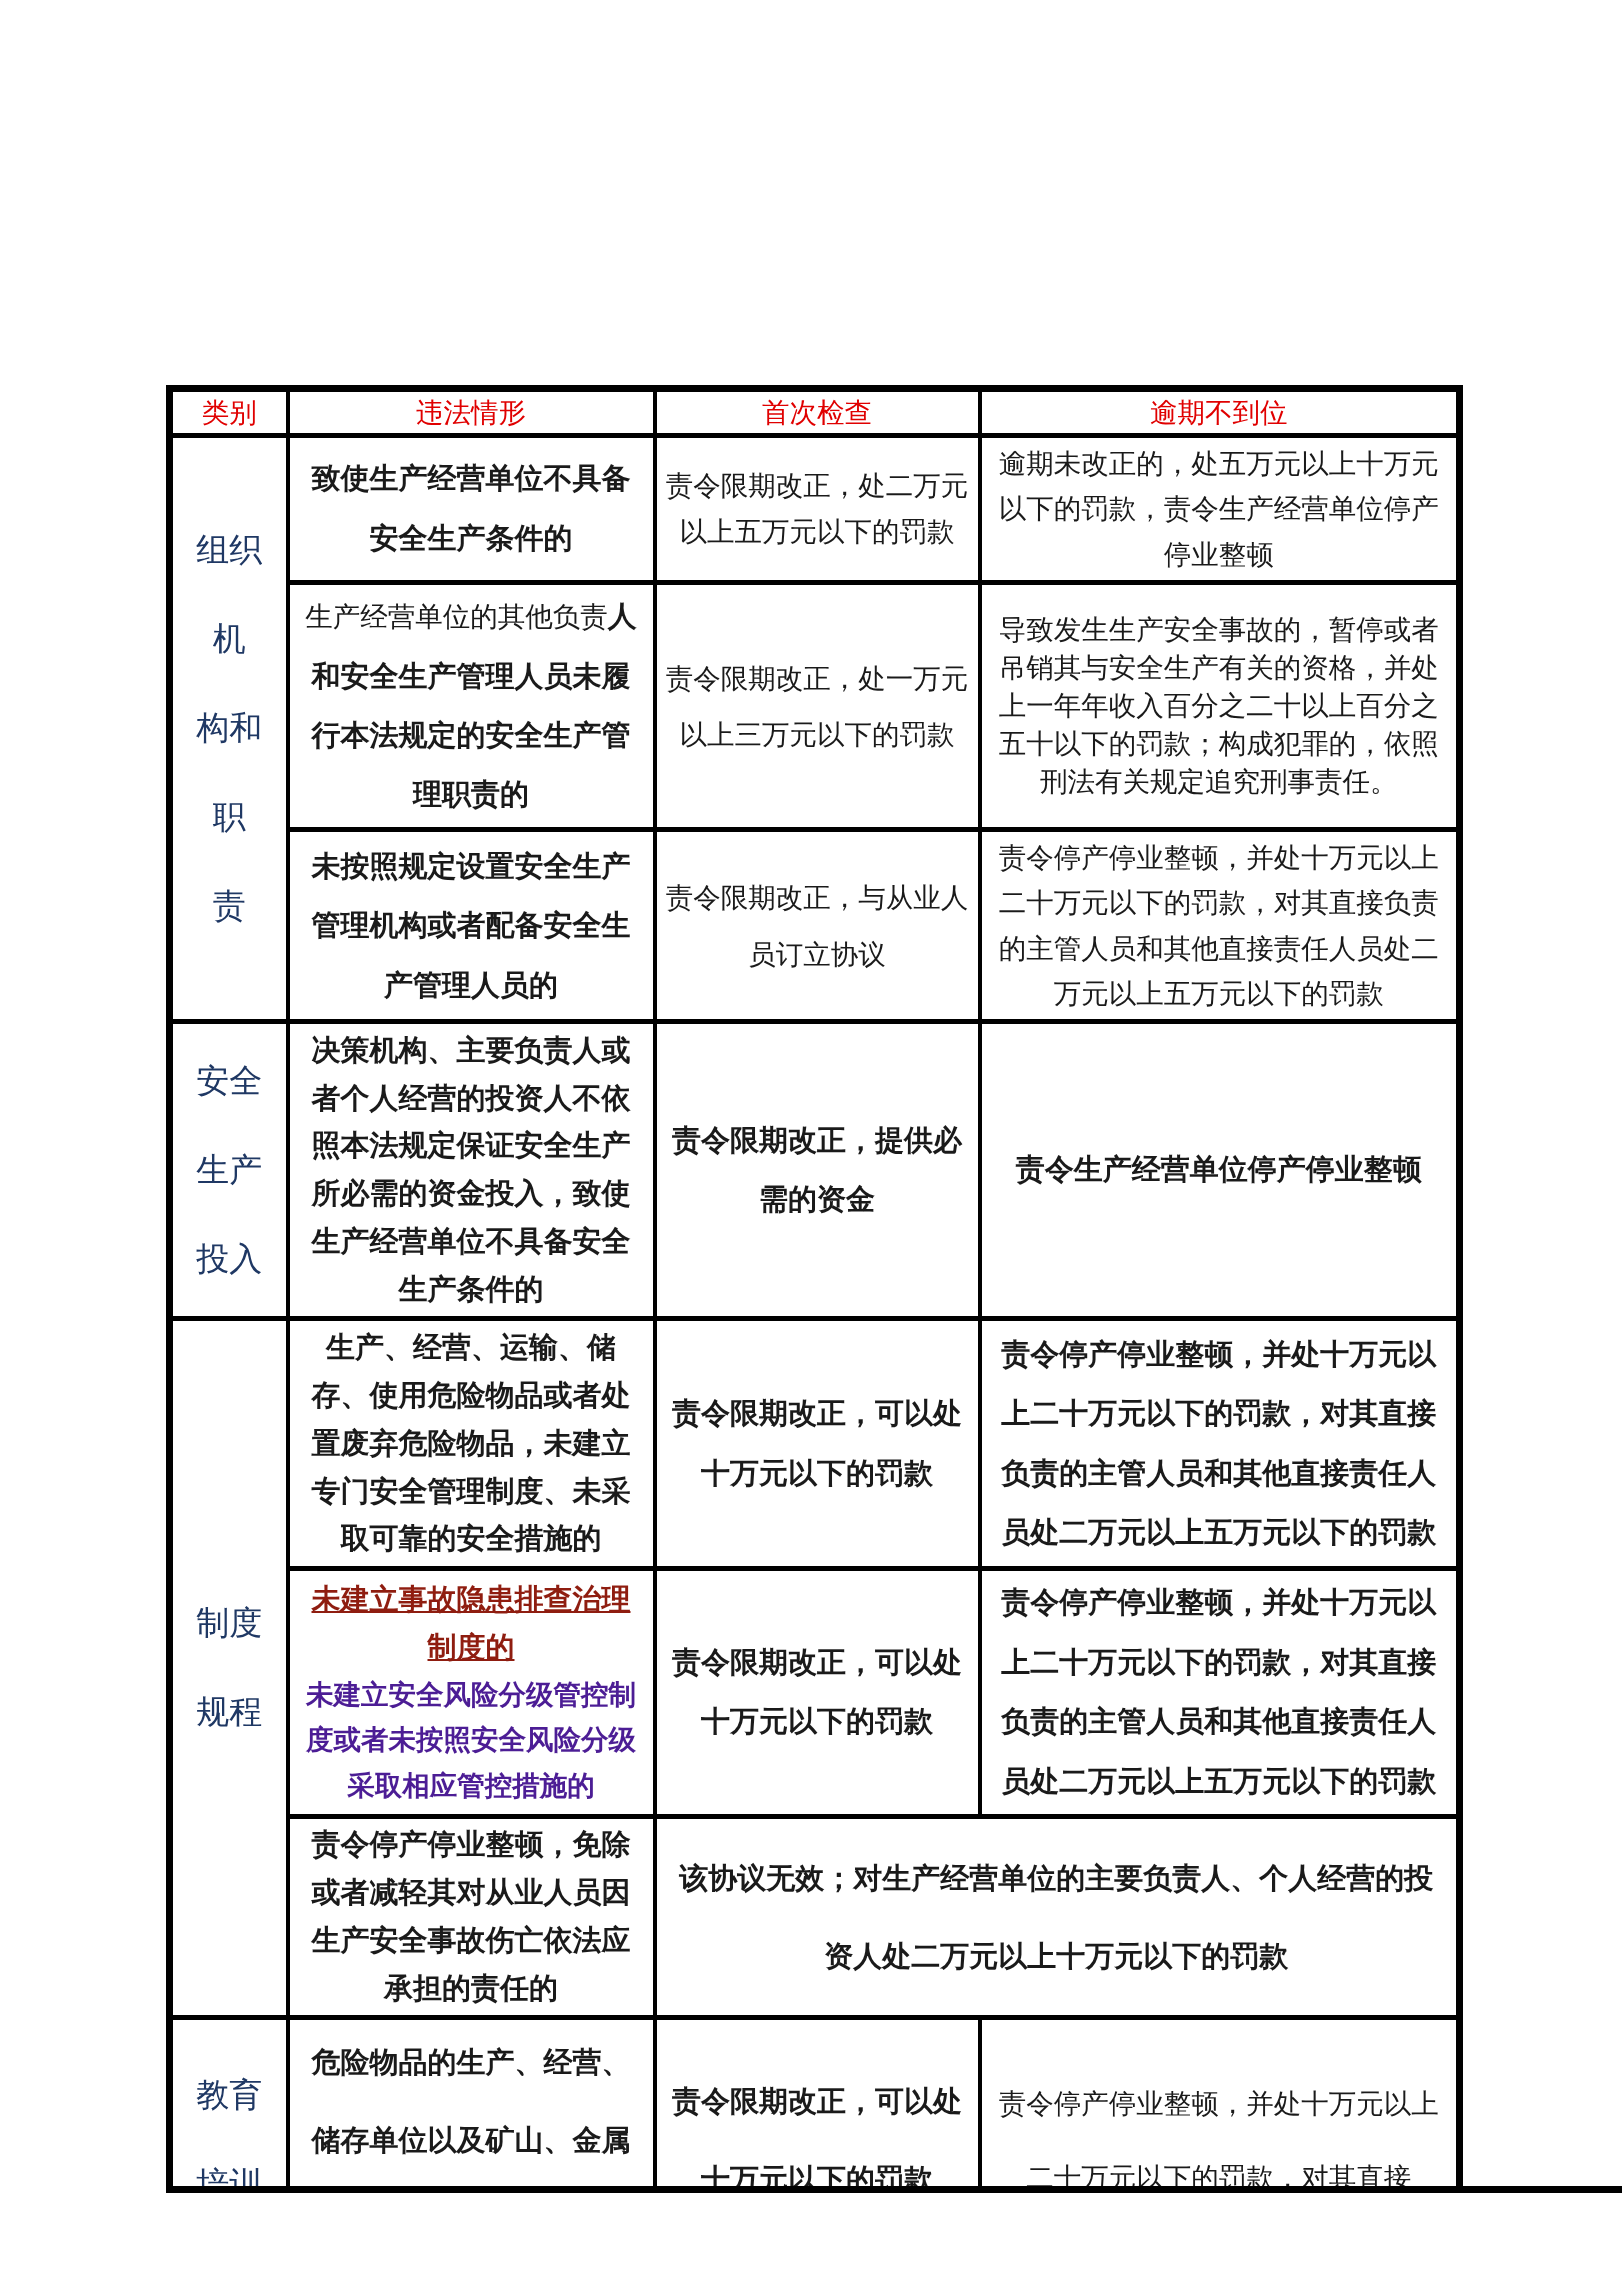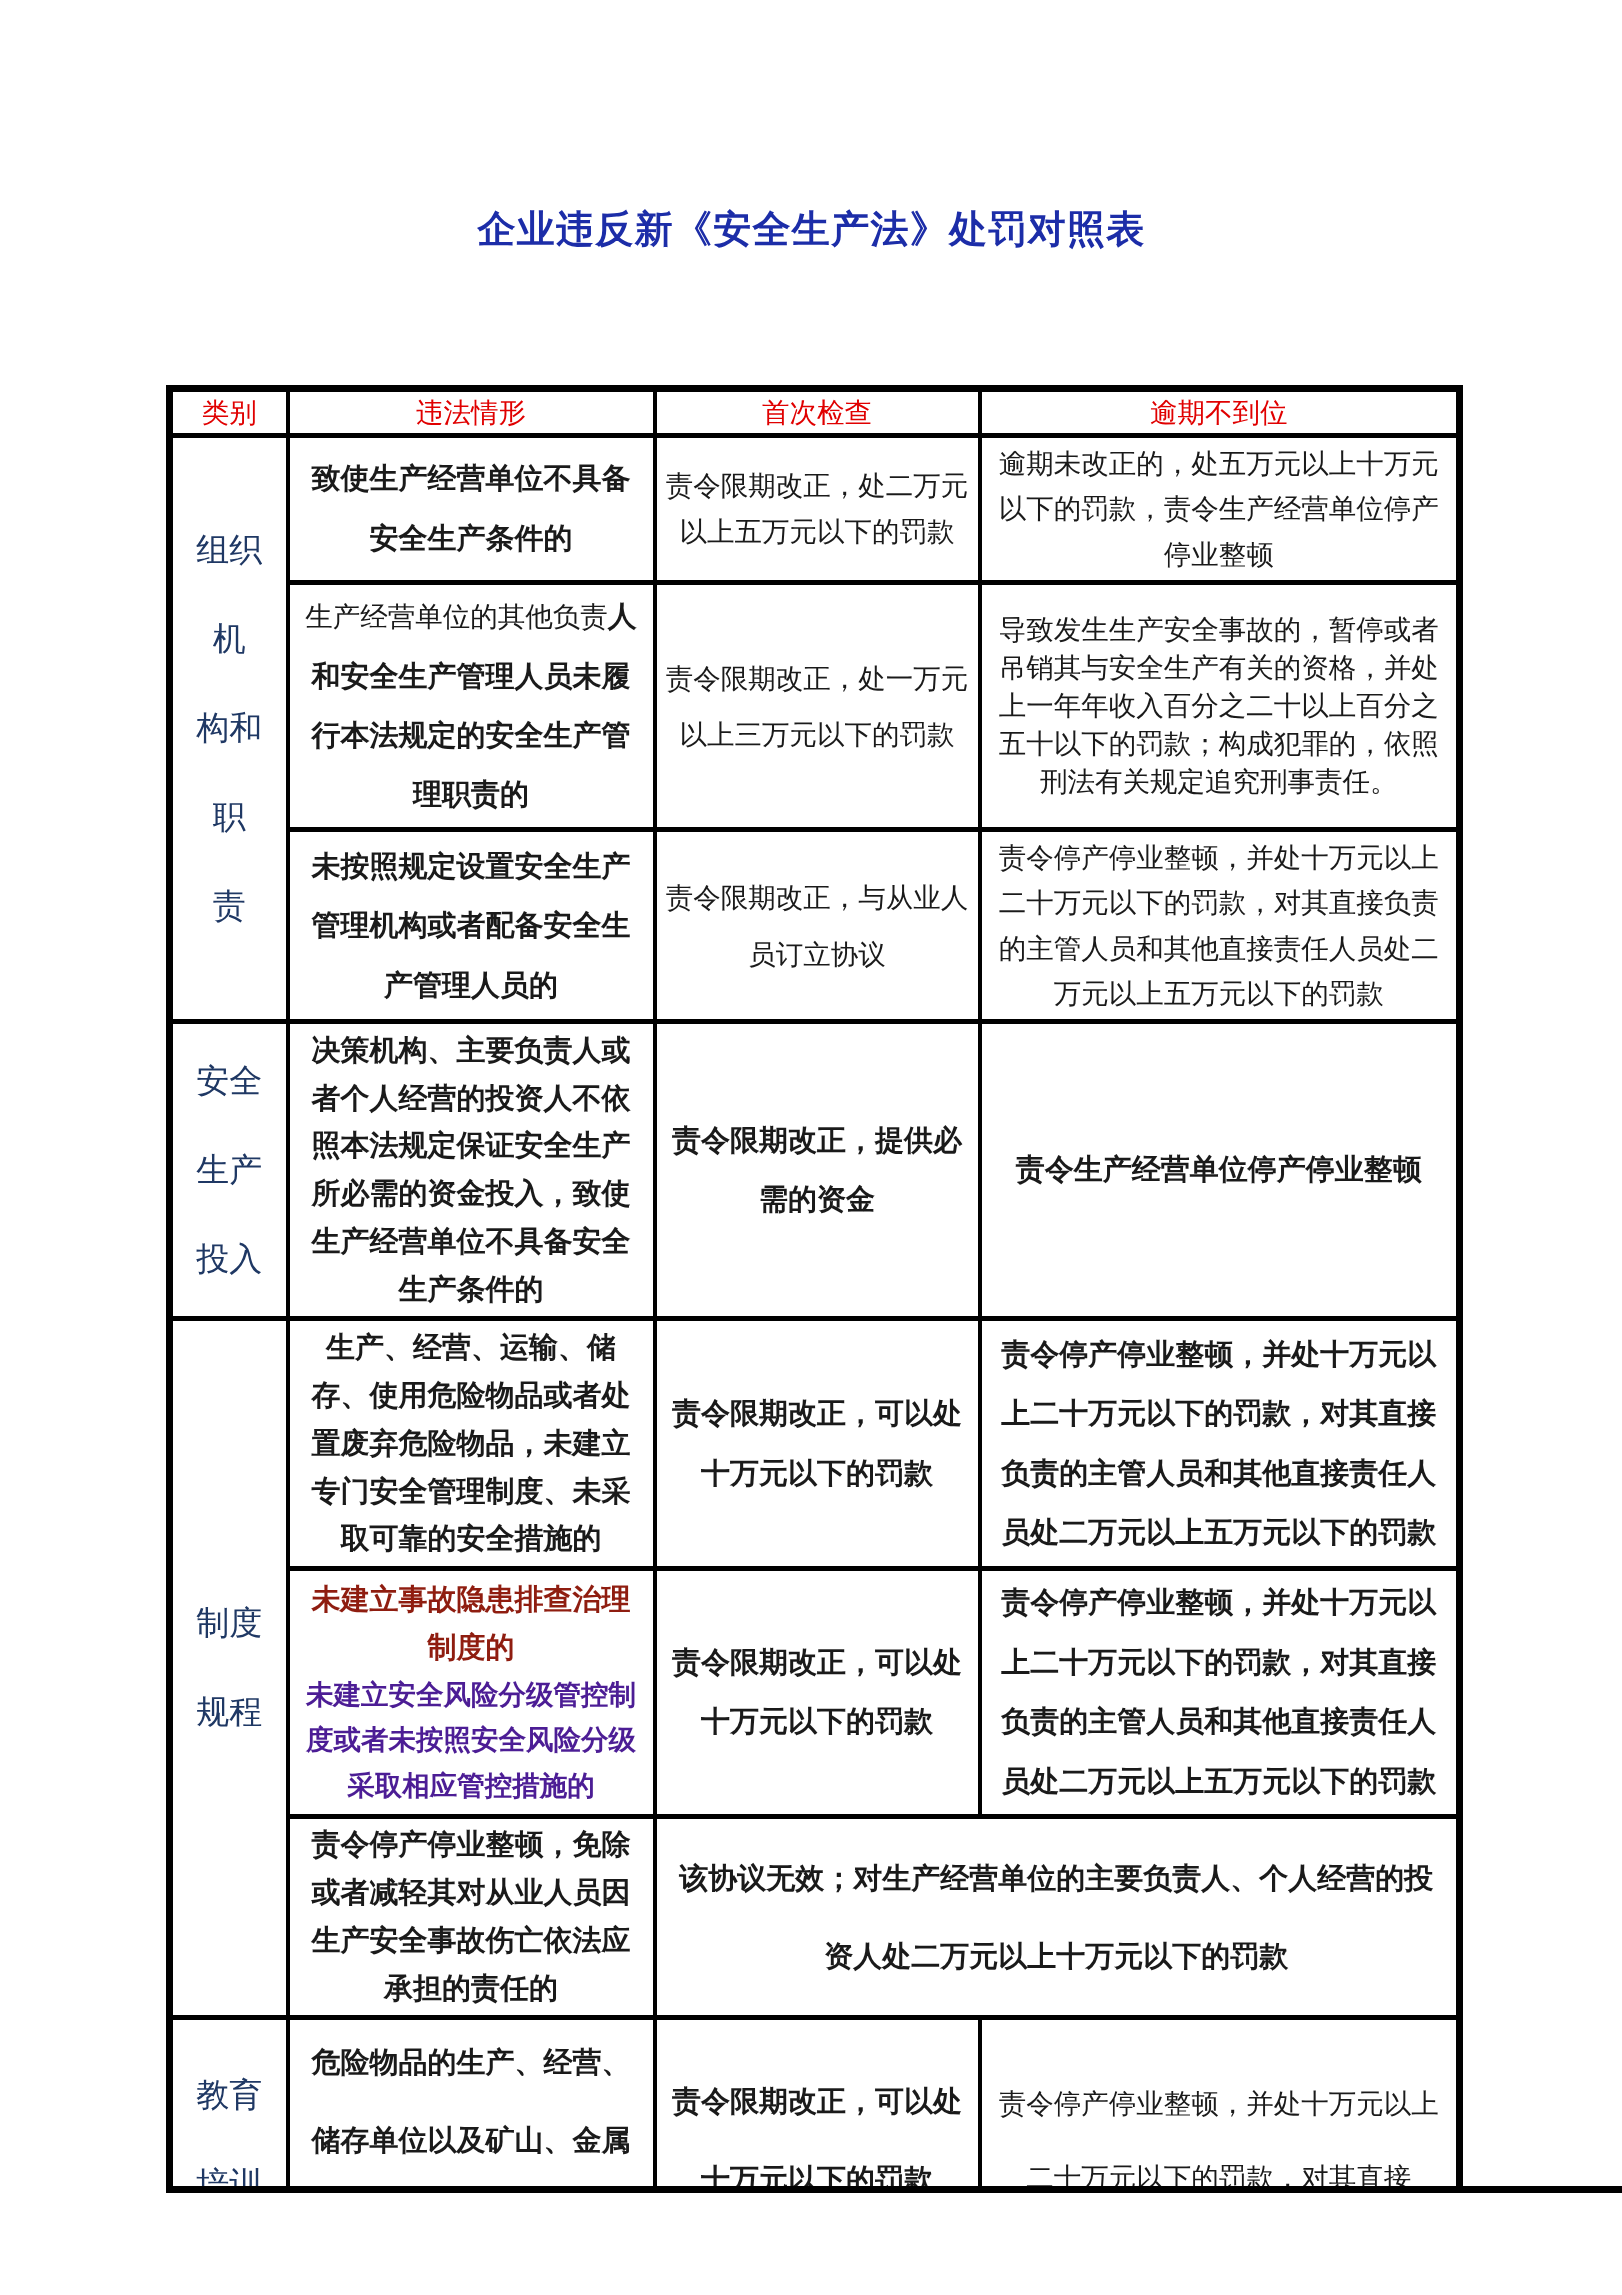--- a/index.html
+++ b/index.html
@@ -49,33 +49,32 @@
     font-family:"DejaVu Serif",serif;font-weight:400;
     font-size:27.5px;color:#e00000;
   }
   td.cat{
     font-family:Liberation Serif, serif;font-weight:400;
     font-size:33px;color:#1f3864;
     line-height:2.7;white-space:pre-line;
   }
   .hei{font-family:"Liberation Sans",sans-serif;font-weight:700;font-size:29px;}
   .kai{font-family:"DejaVu Serif",serif;font-weight:400;font-size:27.5px;}
-  .red-hei{font-family:"Liberation Sans",sans-serif;font-weight:700;font-size:29px;color:#8f1d10;}
+  .red-hei{font-family:"Liberation Sans",sans-serif;font-weight:700;font-size:29px;color:#8f1d10;text-decoration:underline;}
   .red-kai{font-family:"DejaVu Serif",serif;font-weight:700;font-size:27.5px;color:#4c1d95;}
   .lh-t{line-height:1.38}
   .lh-n{line-height:1.65}
   .lh-l{line-height:2.05}
   .lh-xl{line-height:2.7}
 </style>
 </head>
 <body>
 
 <div class="page">
 
-  <div class="title">企业违反新《安全生产法》处罚对照表</div>
 
   <div class="table-wrap">
     <table class="cmp">
       <colgroup>
           <col class="c1">
           <col class="c2">
           <col class="c3">
           <col class="c4">
         </colgroup>
 

